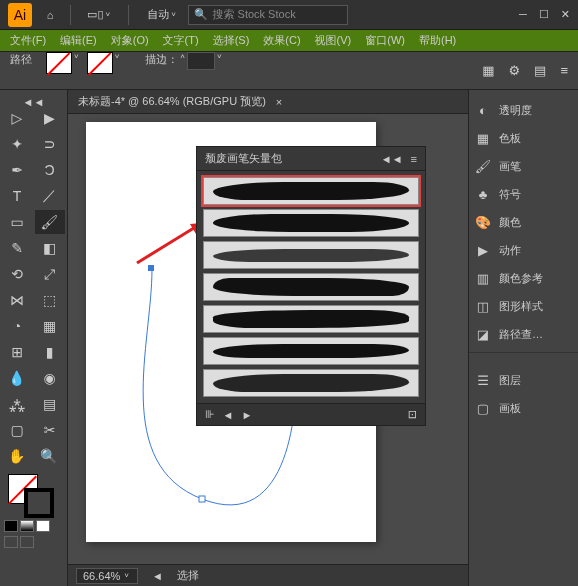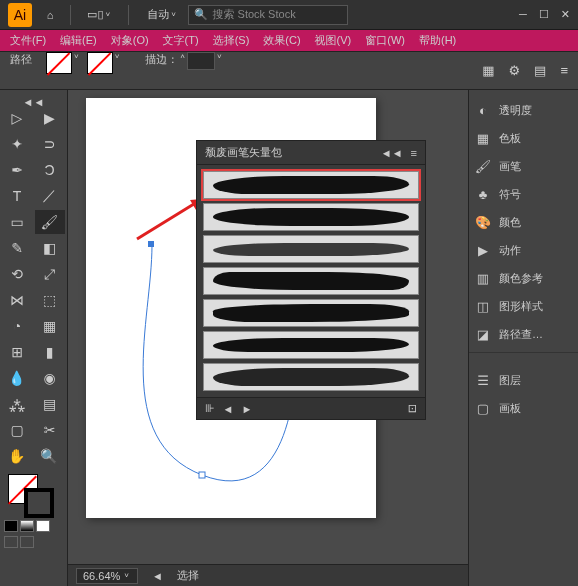--- a/index.html
+++ b/index.html
@@ -5,21 +5,21 @@
 *{margin:0;padding:0;box-sizing:border-box;font-family:Arial,sans-serif;font-size:11px;color:#ccc}
 body{background:#323232;width:578px;height:586px;overflow:hidden;position:relative}
 .topbar{background:#323232;height:30px;display:flex;align-items:center;padding:0 8px;border-bottom:1px solid #1a1a1a}
 .ai-logo{width:24px;height:24px;background:#ff9a00;color:#330000;font-weight:normal;display:flex;align-items:center;justify-content:center;font-size:14px;border-radius:3px}
 .home-icon{width:20px;height:20px;margin-left:8px;display:flex;align-items:center;justify-content:center}
 .sep{width:1px;height:20px;background:#555;margin:0 10px}
 .layout-btn{padding:2px 6px;display:flex;align-items:center}
 .auto-dd{padding:2 6px;display:flex;align-items:center;margin-left:8px}
 .search-box{background:#2a2a2a;border:1px solid #555;padding:2px 6px;margin-left:10px;color:#888;display:flex;align-items:center;height:20px;width:160px}
 .win-ctrl{margin-left:auto;display:flex;gap:12px;color:#ccc}
-.menubar{background:#be185d;height:22px;display:flex;align-items:center;padding:0 4px;border-bottom:1px solid #222;gap:2px}
+.menubar{background:#4d7c0f;height:22px;display:flex;align-items:center;padding:0 4px;border-bottom:1px solid #222;gap:2px}
 .menu-item{padding:2px 6px}
 .ctlbar{background:#434343;height:38px;display:flex;padding:0 10px;border-bottom:1px solid #222}
 .ctlbar-label{color:#ccc;margin-right:14px}
 .swatch{width:26px;height:22px;background:#fff;position:relative;border:1px solid #000}
 .swatch::after{content:"";position:absolute;width:130%;height:2px;background:red;top:50%;left:-15%;transform:rotate(-45deg)}
 .chev{margin:0 2px;font-size:8px}
 .stroke-inp{background:#2a2a2a;border:1px solid #555;width:28px;height:18px;text-align:center}
 .ctl-right{margin-left:auto;display:flex;gap:14px;align-items:center}
 .ctl-right span{font-size:13px}
 .main{display:flex;height:496px}
@@ -34,21 +34,21 @@
 .fs-stroke{width:30px;height:30px;background:#434343;border:4px solid #000;position:absolute;left:24px;top:18px}
 .mini-row{display:flex;gap:2px;padding:2px 4px}
 .mini-sw{width:14px;height:12px;border:1px solid #666}
 .docarea{flex:1;background:#4a4a4a;display:flex;flex-direction:column;position:relative}
 .doctab{background:#383838;height:24px;display:flex;align-items:center;padding:0 10px;border-bottom:1px solid #222}
 .doctab .close{margin-left:10px}
 .canvas-wrap{flex:1;position:relative;background:#4a4a4a;overflow:hidden}
 .artboard{position:absolute;left:18px;top:8px;width:290px;height:420px;background:#fff;box-shadow:2px 2px 8px rgba(0,0,0,.4)}
 .arrow-annot{position:absolute;left:64px;top:104px;width:80px;height:50px;pointer-events:none}
 .curve-path{position:absolute;left:74px;top:150px;width:170px;height:250px;pointer-events:none}
-.brush-panel{position:absolute;left:128px;top:50px;width:230px;background:#3a3a3a;border:1px solid #222}
+.brush-panel{position:absolute;left:128px;top:32px;width:230px;background:#3a3a3a;border:1px solid #222}
 .bp-head{height:24px;background:#383838;display:flex;align-items:center;padding:0 8px;border-bottom:1px solid #222}
 .bp-head .x{margin-left:auto}
 .bp-body{padding:6px;display:flex;flex-direction:column;gap:4px;max-height:240px;overflow:hidden;background:#3a3a3a}
 .brush-item{height:28px;background:#ddd;display:flex;align-items:center;justify-content:center;border:1px solid #888}
 .brush-item.sel{outline:2px solid #e04040}
 .brush-stroke{width:92%;height:70%;background:#111;border-radius:40% 20% 40% 20%/60% 50% 60% 50%}
 .bp-foot{height:22px;background:#333;display:flex;align-items:center;padding:0 8px;gap:8px;border-top:1px solid #222}
 .status{height:22px;background:#383838;display:flex;align-items:center;padding:0 8px;border-top:1px solid #222;gap:14px}
 .zoom-box{background:#2a2a2a;border:1px solid #555;padding:1px 6px;display:flex;align-items:center}
 .rightbar{width:110px;background:#434343;border-left:1px solid #222;padding-top:6px}
@@ -153,20 +153,24 @@
       <div class="mini-sw" style="background:linear-gradient(#fff,#000)"></div>
       <div class="mini-sw" style="background:#fff"></div>
     </div>
     <div class="mini-row">
       <div class="mini-sw"></div>
       <div class="mini-sw"></div>
     </div>
   </div>
 
   <div class="docarea">
+    <div class="doctab">
+      <span>未标题-4* @ 66.64% (RGB/GPU 预览)</span>
+      <span class="close">×</span>
+    </div>
     <div class="canvas-wrap">
       <div class="artboard"></div>
       <svg class="curve-path" viewBox="0 0 170 250">
         <path d="M 10 5 C 10 80, -30 200, 60 235 C 150 270, 155 140, 155 100" stroke="#3a7ad6" stroke-width="1" fill="none"></path>
         <rect x="6" y="1" width="6" height="6" fill="#3a7ad6"></rect>
         <rect x="57" y="232" width="6" height="6" fill="#fff" stroke="#3a7ad6"></rect>
         <rect x="152" y="97" width="6" height="6" fill="#3a7ad6"></rect>
       </svg>
       <svg class="arrow-annot" viewBox="0 0 80 50">
         <line x1="5" y1="45" x2="70" y2="5" stroke="#e02020" stroke-width="3"></line>

